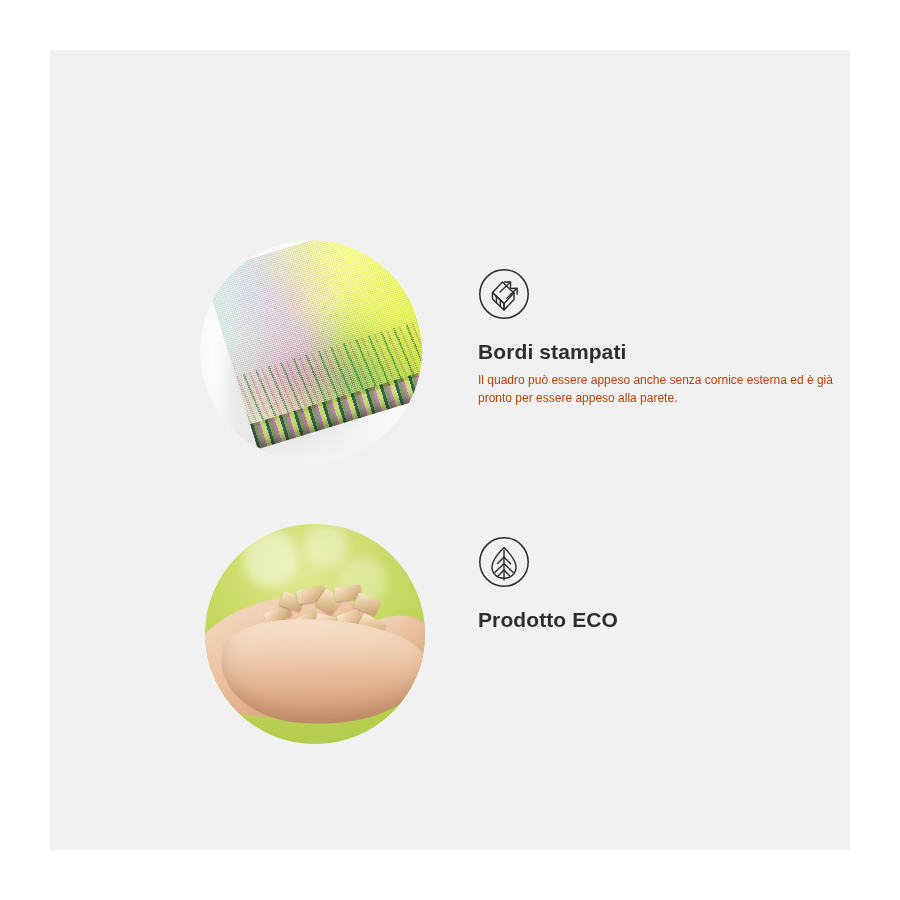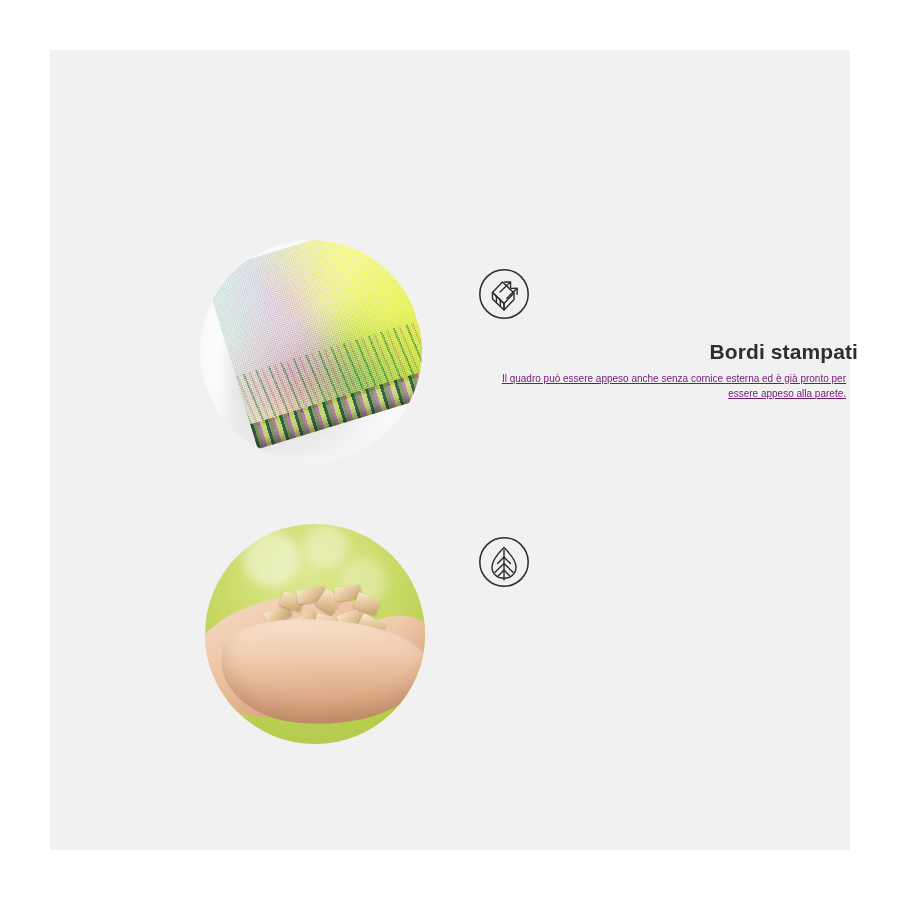--- a/index.html
+++ b/index.html
@@ -13,21 +13,20 @@
     position: relative;
     width: 900px; height: 900px;
     background: #ffffff;
   }
   
   #panel {
     position: absolute;
     left: 50px; top: 50px;
     width: 800px; height: 800px;
     background: #f1f1f1;
-    text-align: right;
   }
 
   
   .media-circle {
     position: absolute;
     border-radius: 50%;
     overflow: hidden;
   }
 
   
@@ -194,25 +193,24 @@
 
   .feature-title {
     font-size: 21px;
     font-weight: bold;
     color: #2e2e2e;
     letter-spacing: 0.1px;
     margin-top: 20px;
     margin-bottom: 8px;
   }
   .feature-desc {
-    font-size: 10px;
+    font-size: 12px;
     line-height: 1.48;
-    color: #701a75;
+    color: #c2410c;
     max-width: 368px;
-    text-decoration: underline;
   }
 </style>
 </head>
 <body>
 
 <div id="page">
   <div id="panel">
 
     <div id="media-canvas" class="media-circle">
       <div id="canvas-shadow"></div>
@@ -282,16 +280,17 @@
 
           <path d="M26 21.0 L19.6 27.6"></path>
           <path d="M26 27.6 L17.0 36.2"></path>
           <path d="M26 34.0 L20.4 39.8"></path>
 
           <path d="M26 21.0 L32.4 27.6"></path>
           <path d="M26 27.6 L35.0 36.2"></path>
           <path d="M26 34.0 L31.6 39.8"></path>
         </svg>
       </span>
+      <div class="feature-title">Prodotto ECO</div>
     </div>
 
   </div>
 </div>
 
 </body></html>

